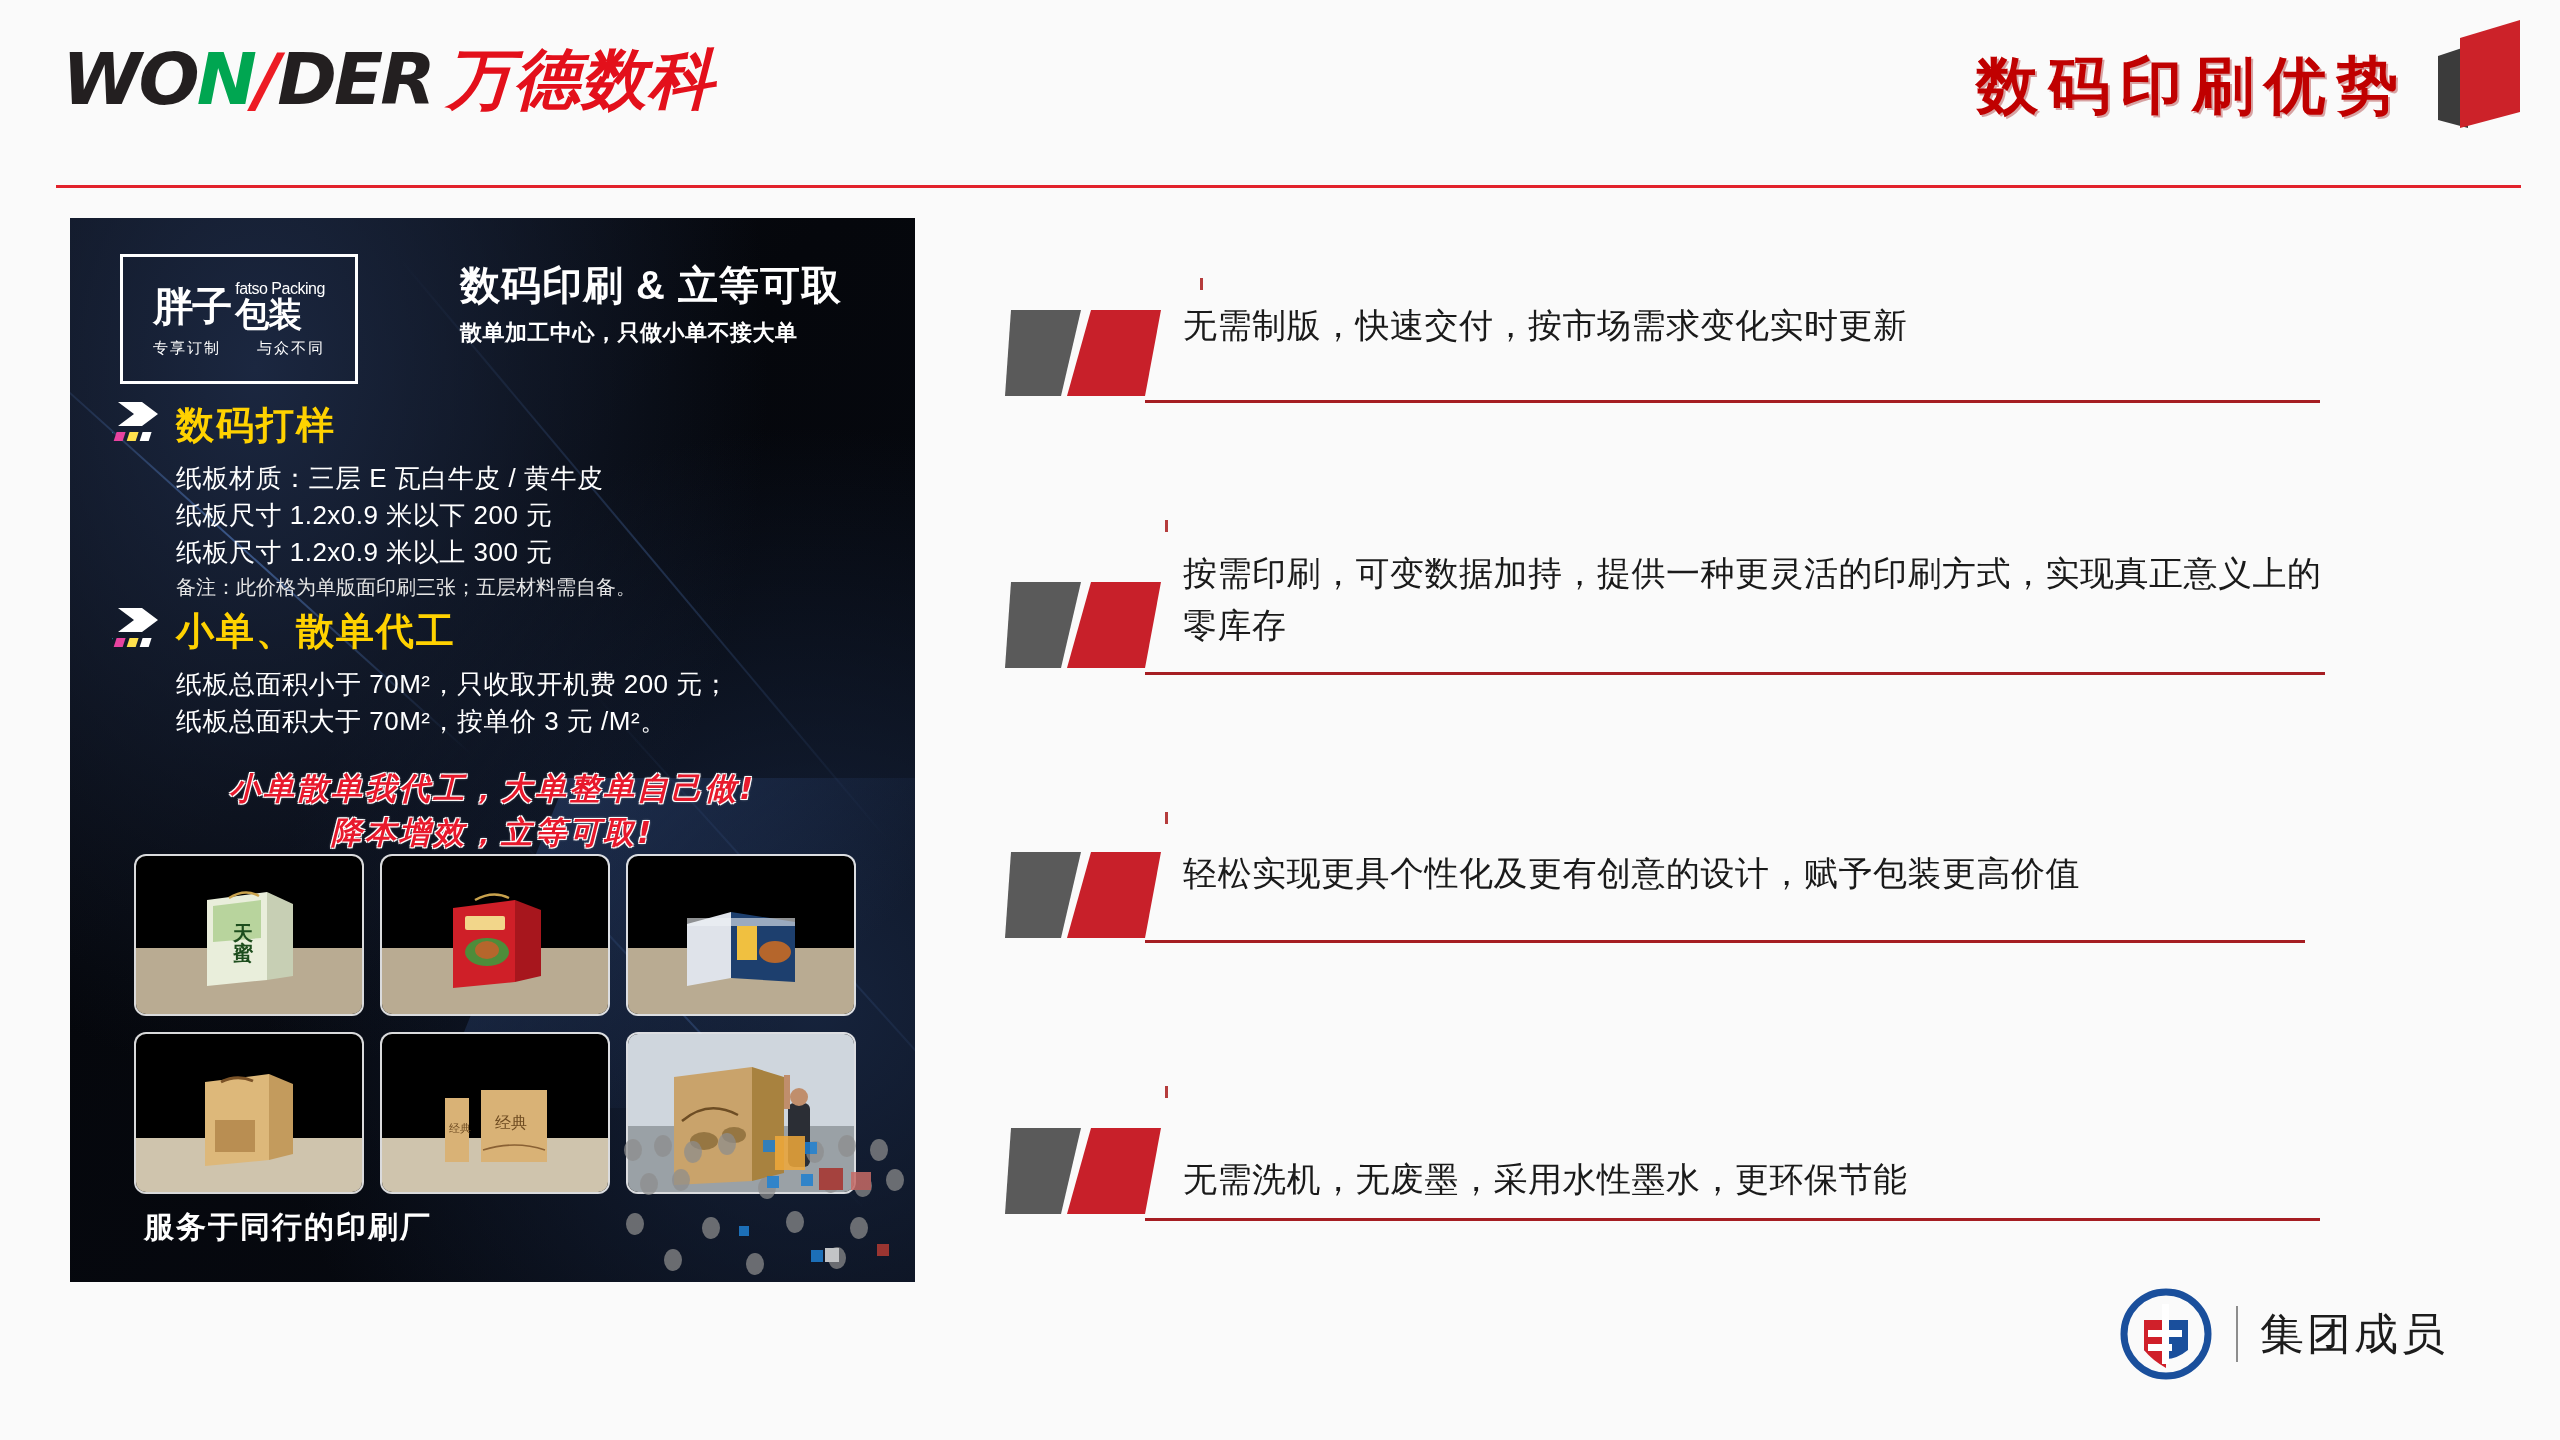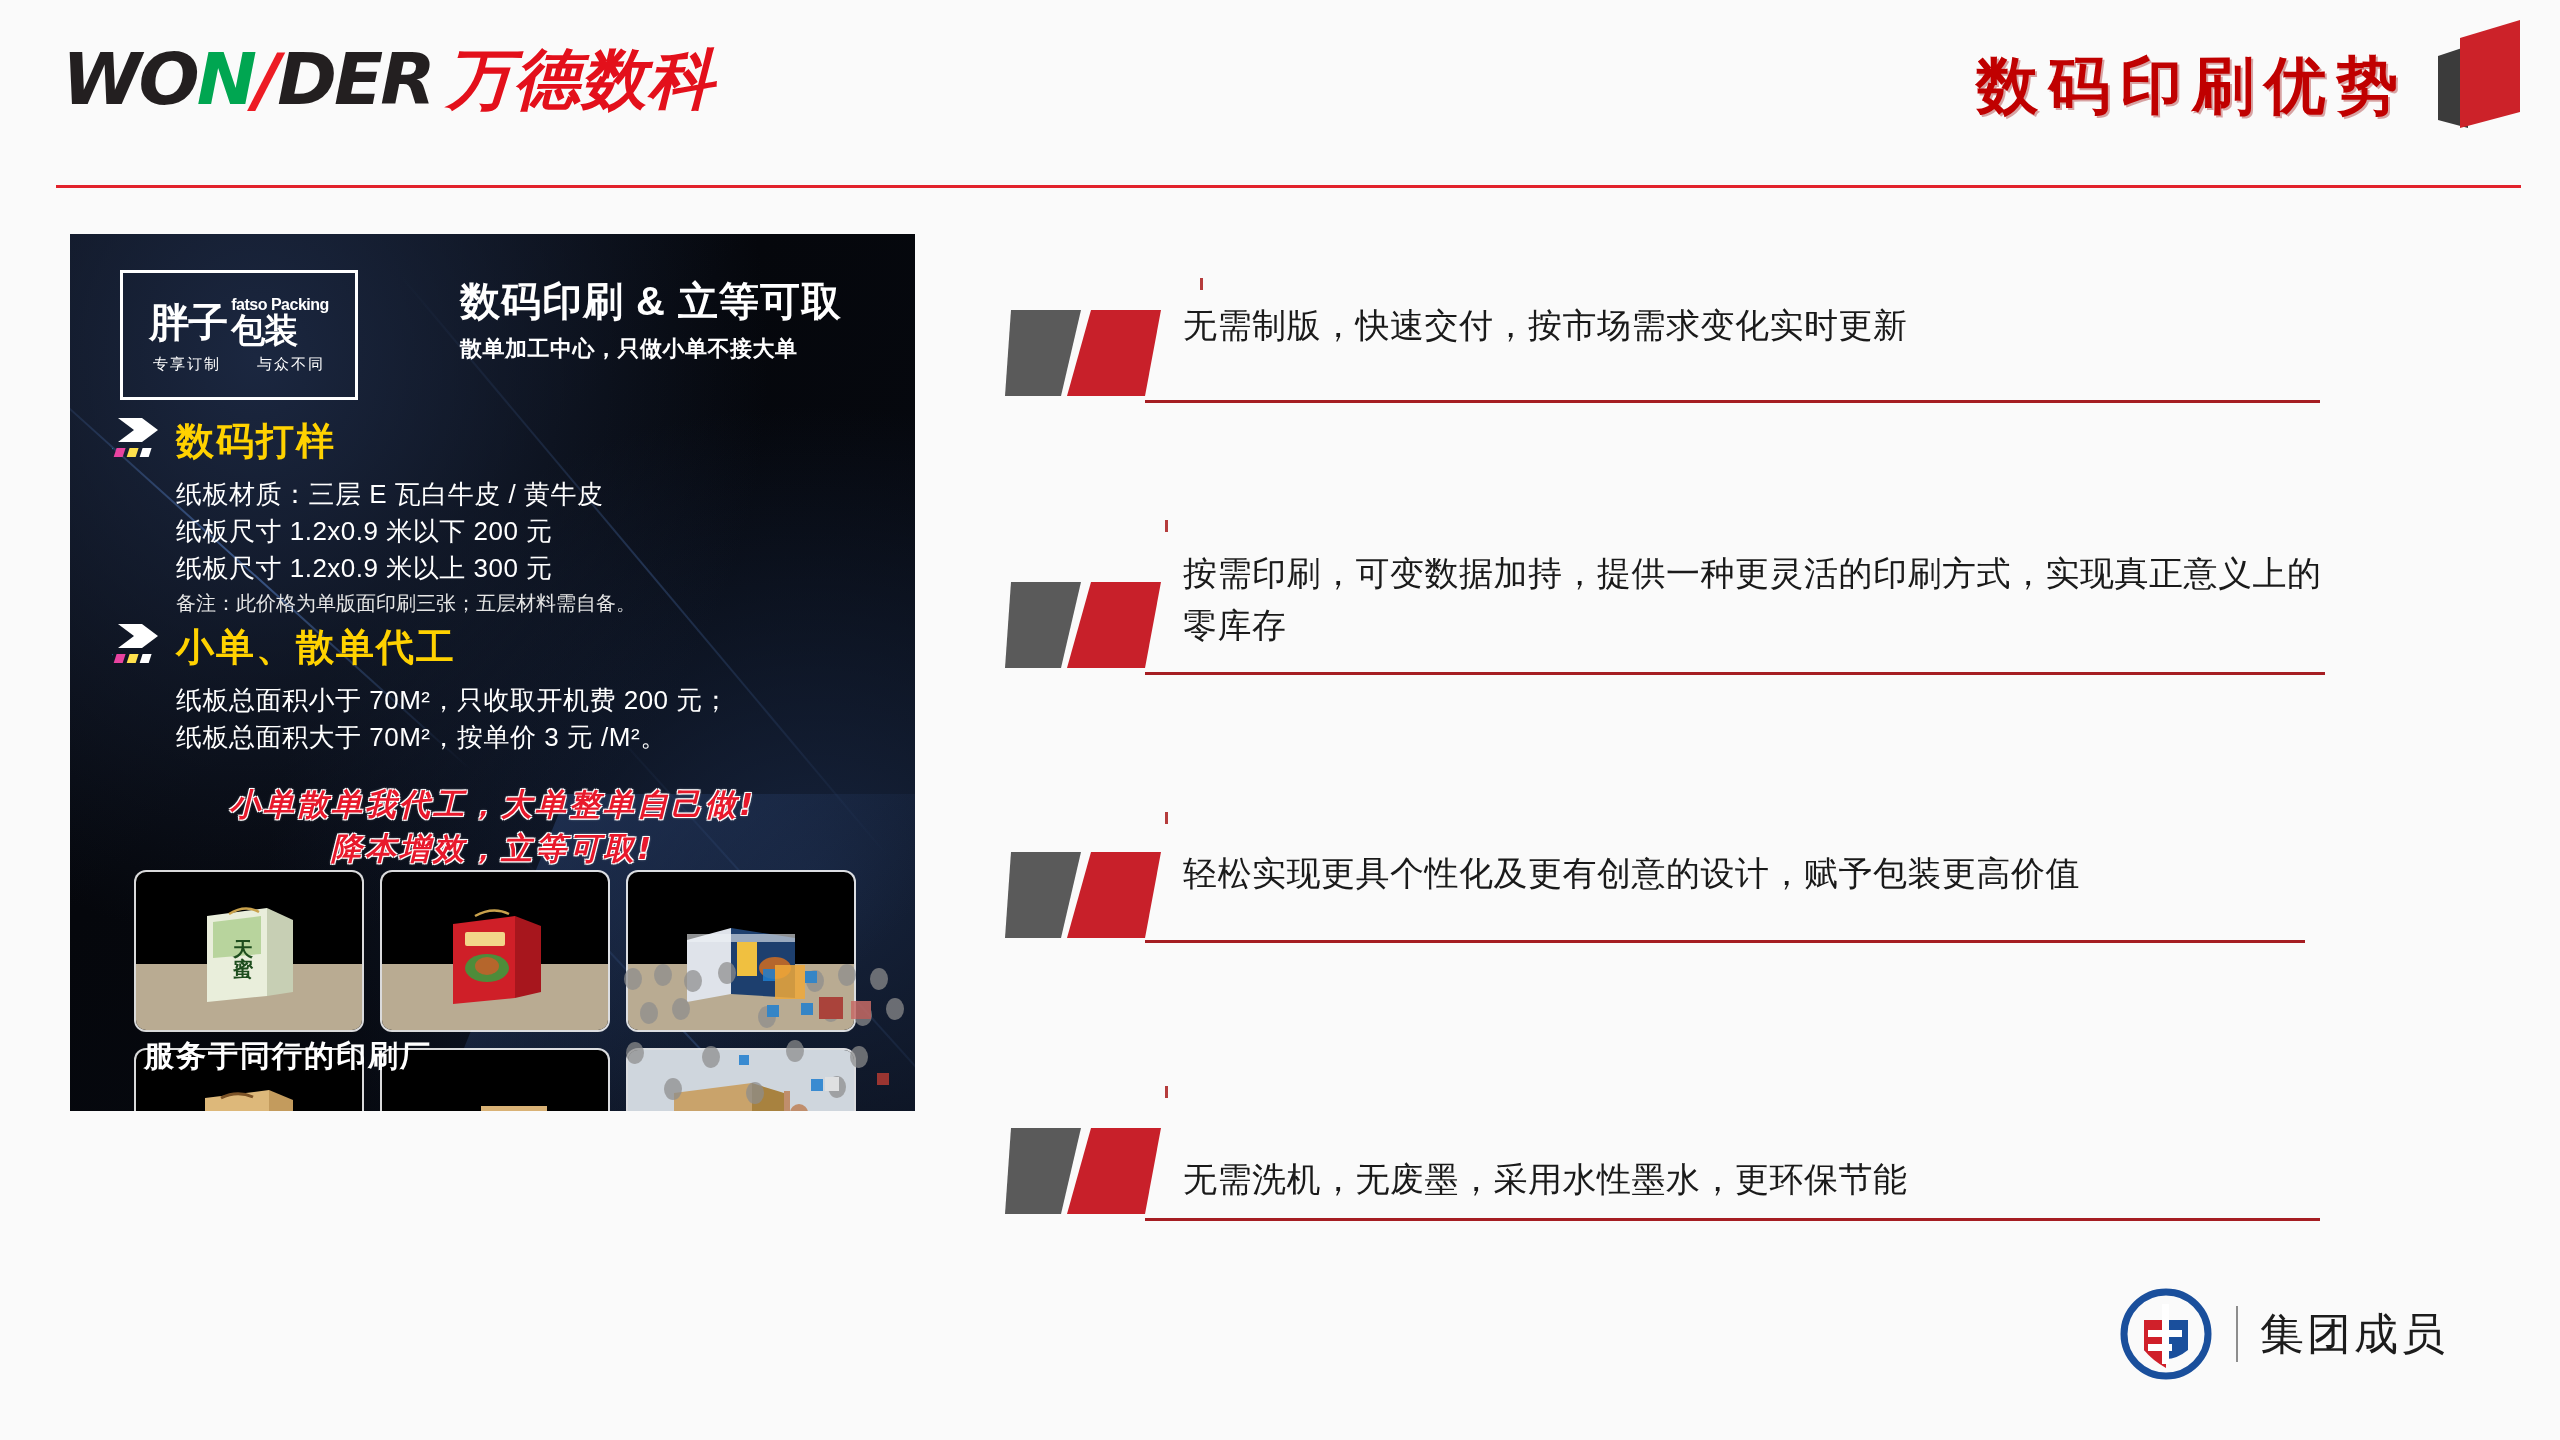--- a/index.html
+++ b/index.html
@@ -41,22 +41,22 @@
   .header-rule {
     position: absolute; left: 56px; top: 185px;
     width: 2465px; height: 3px; background: #e2222b;
   }
 
   
   .corner-mark { position: absolute; right: 26px; top: 8px; width: 110px; height: 126px; }
 
   
   .poster {
-    position: absolute; left: 70px; top: 234px;
-    width: 845px; height: 877px;
+    position: absolute; left: 70px; top: 218px;
+    width: 845px; height: 1064px;
     background:
       radial-gradient(ellipse at 22% 14%, #1b2740 0%, rgba(8,10,18,0) 55%),
       radial-gradient(ellipse at 88% 74%, #16233c 0%, rgba(8,10,18,0) 52%),
       linear-gradient(135deg, #0a0d15 0%, #05070c 40%, #070a12 100%);
     overflow: hidden;
   }
   .poster .streak {
     position: absolute; background: linear-gradient(90deg, rgba(80,120,190,0) 0%, rgba(90,135,210,.55) 50%, rgba(80,120,190,0) 100%);
     height: 2px; transform-origin: left center;
   }
@@ -77,21 +77,21 @@
     border: 3px solid #ffffff;
     display: flex; flex-direction: column; align-items: center; justify-content: center;
     background: transparent;
   }
   .fatso-row { display: flex; align-items: center; gap: 4px; }
   .fatso-cn {
     color: #fff; font-size: 40px; font-weight: 900; line-height: .95;
     letter-spacing: -1px;
   }
   .fatso-en-wrap { display:flex; flex-direction:column; align-items:flex-start; }
-  .fatso-en { color:#fff; font-size: 16px; font-weight: 700; line-height: 1; letter-spacing:-.5px;}
+  .fatso-en { color:#fff; font-size: 16px; font-weight: 400; line-height: 1; letter-spacing:-.5px;}
   .fatso-cn2 { color:#fff; font-size: 34px; font-weight: 900; line-height: 1; letter-spacing:-1px;}
   .fatso-sub {
     display:flex; gap: 36px; margin-top: 8px; color:#fff;
     font-size: 15px; letter-spacing: 2px;
   }
 
   .poster-head-r { position: absolute; left: 390px; top: 44px; text-align: left; }
   .poster-head-r .big { color:#fff; font-size: 40px; font-weight: 900; letter-spacing: 1px; line-height:1.15; white-space:nowrap;}
   .poster-head-r .small { color:#fff; font-size: 22px; font-weight:700; margin-top: 10px; letter-spacing:.5px; white-space:nowrap;}
 

